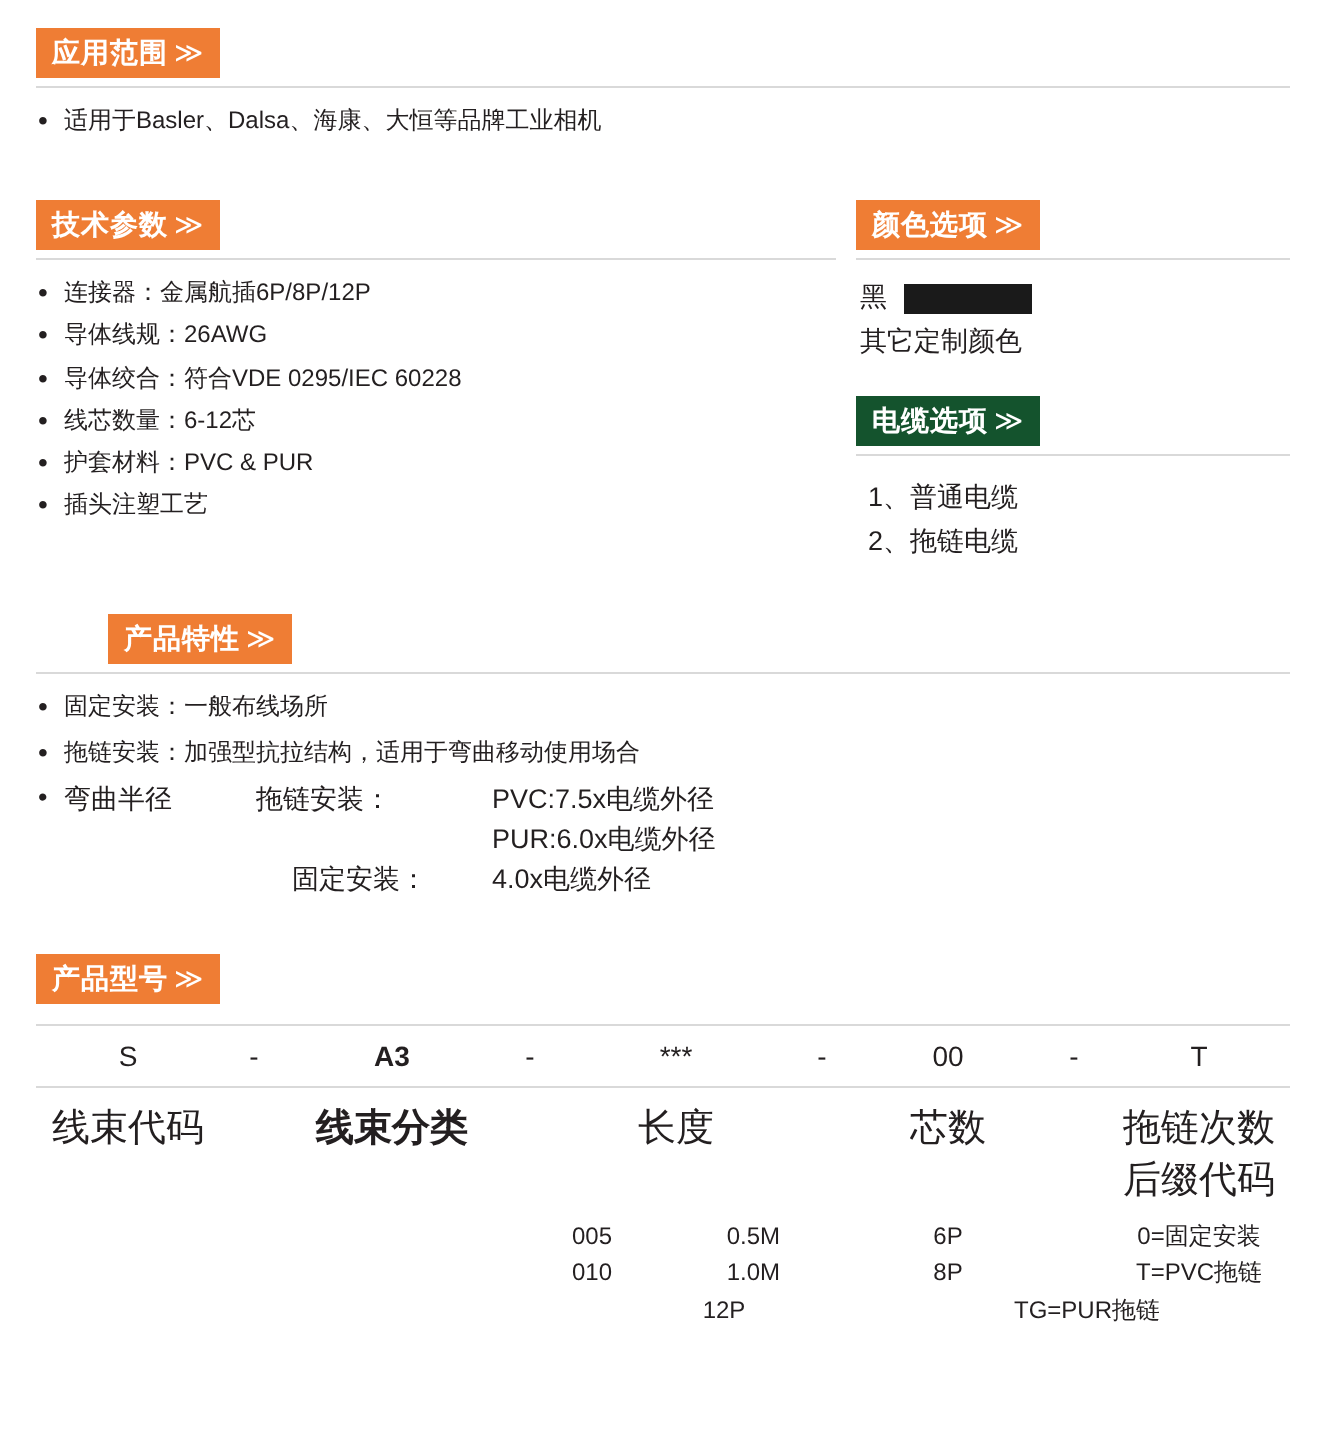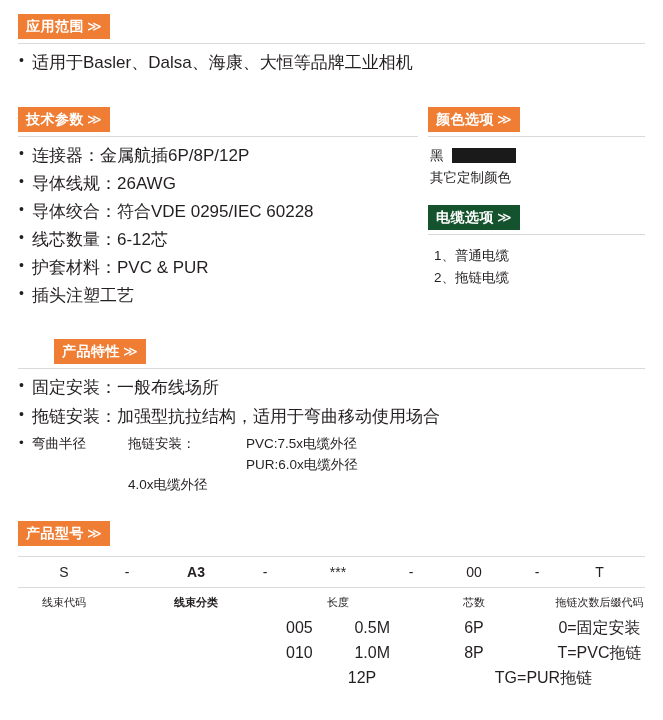--- a/index.html
+++ b/index.html
@@ -51,21 +51,21 @@
   
   ul.blist {
     list-style: none;
     margin: 8px 0 0 0;
     padding: 0;
   }
   ul.blist li {
     position: relative;
     padding-left: 14px;
     margin-bottom: 6px;
-    font-size: 17px;
+    font-size: 12px;
     line-height: 1.35;
   }
   ul.blist li:before {
     content: "\2022";
     position: absolute;
     left: 1px;
     top: -1px;
     font-size: 14px;
     color: #231f20;
   }
@@ -127,26 +127,26 @@
     border-bottom: 1px solid #d9d9d9;
     padding: 7px 0;
     text-align: center;
   }
   .model-codes .cell { font-size: 14px; }
   .model-codes .dash { color: #231f20; }
   .model-heads {
     display: flex;
     text-align: center;
     padding-top: 7px;
-    font-size: 11px;
+    font-size: 19px;
   }
   .model-detail {
     display: flex;
     text-align: center;
-    font-size: 16px;
+    font-size: 12px;
     line-height: 1.55;
   }
   .m1 { width: 92px;  flex: 0 0 92px; }
   .md { width: 34px;  flex: 0 0 34px; }
   .m2 { width: 104px; flex: 0 0 104px; font-weight: bold; }
   .m3 { width: 112px; flex: 0 0 112px; }
   .m4 { width: 92px;  flex: 0 0 92px; }
   .m5 { flex: 1 1 auto; }
 
   .sub2col {
@@ -233,20 +233,21 @@
         <div class="feat-c2">拖链安装：</div>
         <div class="feat-c3">PVC:7.5x电缆外径</div>
       </div>
       <div class="feat-row">
         <div class="feat-c1"></div>
         <div class="feat-c2"></div>
         <div class="feat-c3">PUR:6.0x电缆外径</div>
       </div>
       <div class="feat-row">
         <div class="feat-c1"></div>
+        <div class="feat-c2" style="padding-left:18px;box-sizing:border-box;">固定安装：</div>
         <div class="feat-c3">4.0x电缆外径</div>
       </div>
     </div>
   </div>
 
   <div class="spacer-lg"></div>
 
   <div>
     <span class="sec-head" style="background: rgb(239, 125, 52);"><span>产品型号</span><span class="chev">≫</span></span>
 

